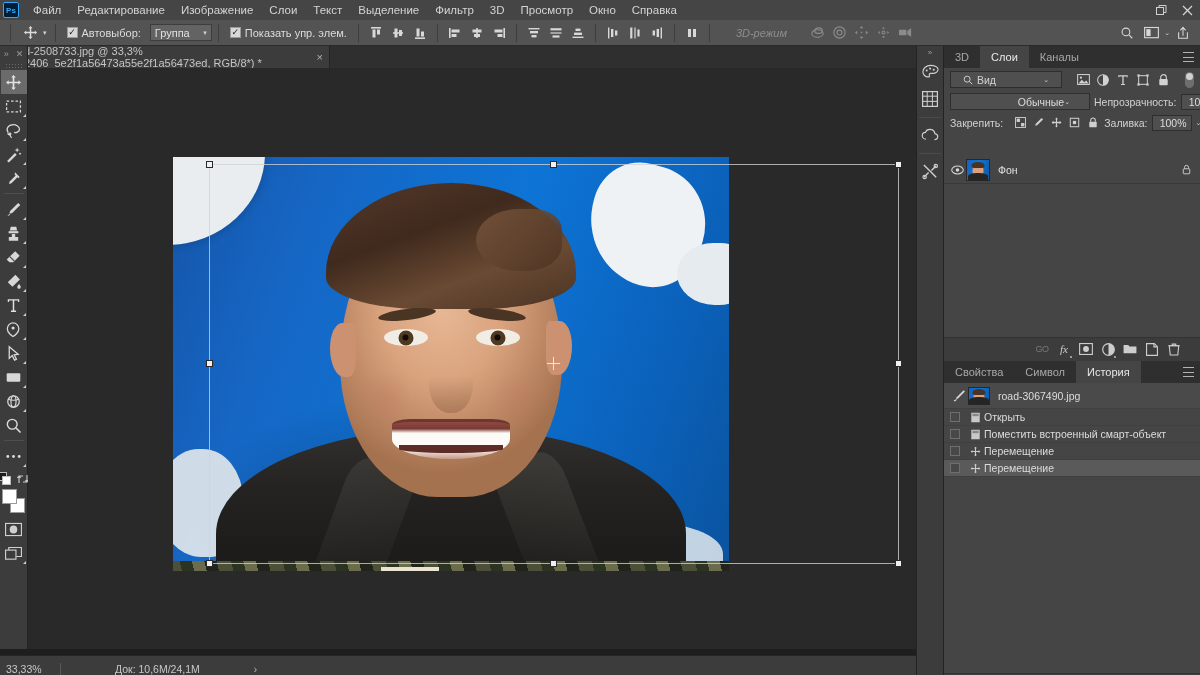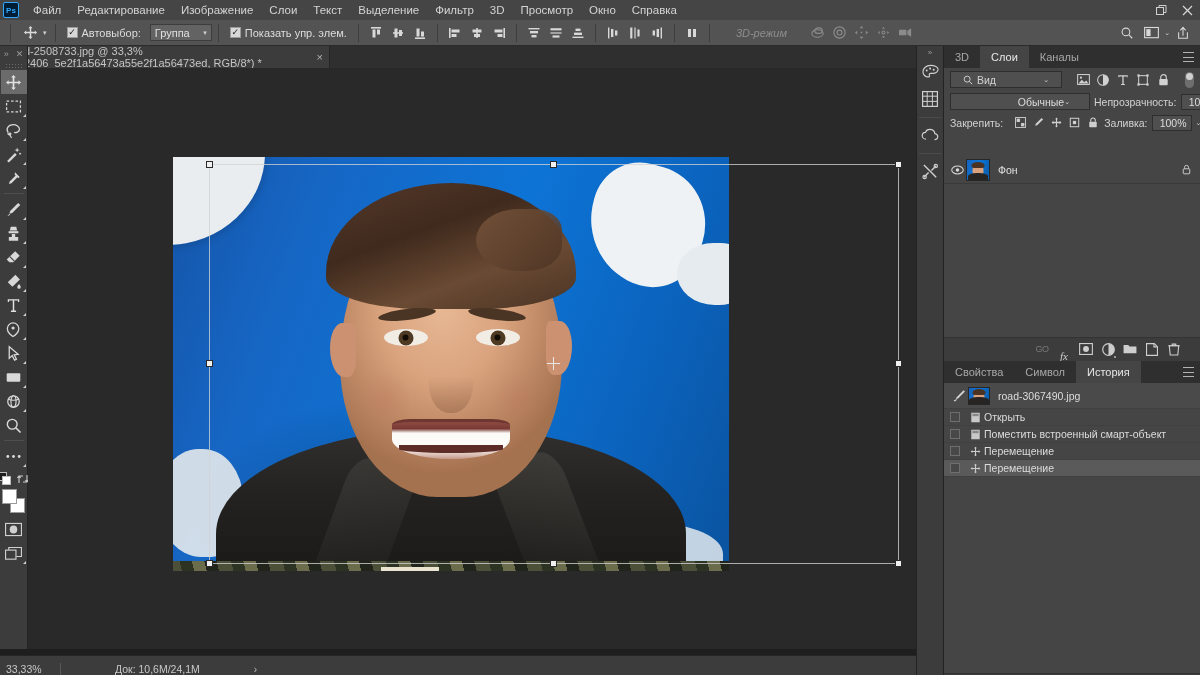--- a/index.html
+++ b/index.html
@@ -1005,21 +1005,21 @@
                 <rect x="1.4" y="5.2" width="7.2" height="5.6" rx="0.8" fill="none" stroke="#c8c8c8" stroke-width="1.1"></rect>
               </svg>
           </div>
         </div>
       </div>
 
       <div class="layer-toolbar">
         <div class="ltb dim" style="font-size:9px;letter-spacing:-0.5px;">
           <span>GO</span>
         </div>
-        <div class="ltb" style="font-style:italic;font-family:'Liberation Serif',serif;font-size:11px;margin-top:7px;">
+        <div class="ltb" style="font-style:italic;font-family:'Liberation Serif',serif;font-size:11px;">
           <span>fx</span>
           <span class="dot"></span>
         </div>
         <div class="ltb">
           <svg width="14" height="12" viewBox="0 0 15 13">
               <rect x="0.6" y="0.6" width="13.8" height="11.8" fill="none" stroke="#cdcdcd" stroke-width="1.2"></rect>
               <circle cx="7.5" cy="6.5" r="3.2" fill="#cdcdcd"></circle>
             </svg>
         </div>
         <div class="ltb">

